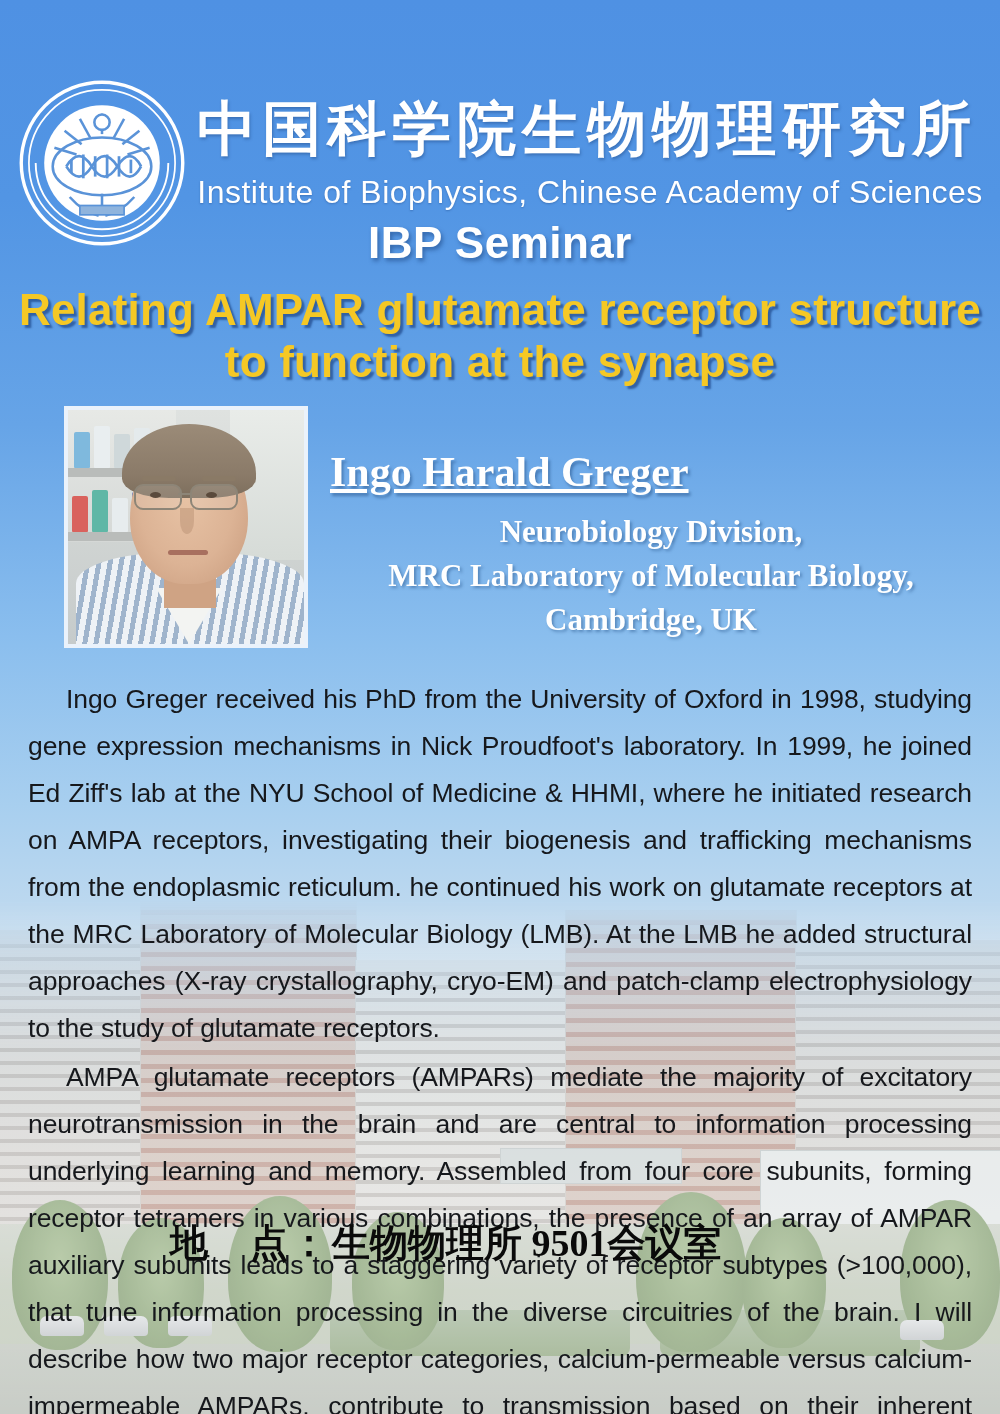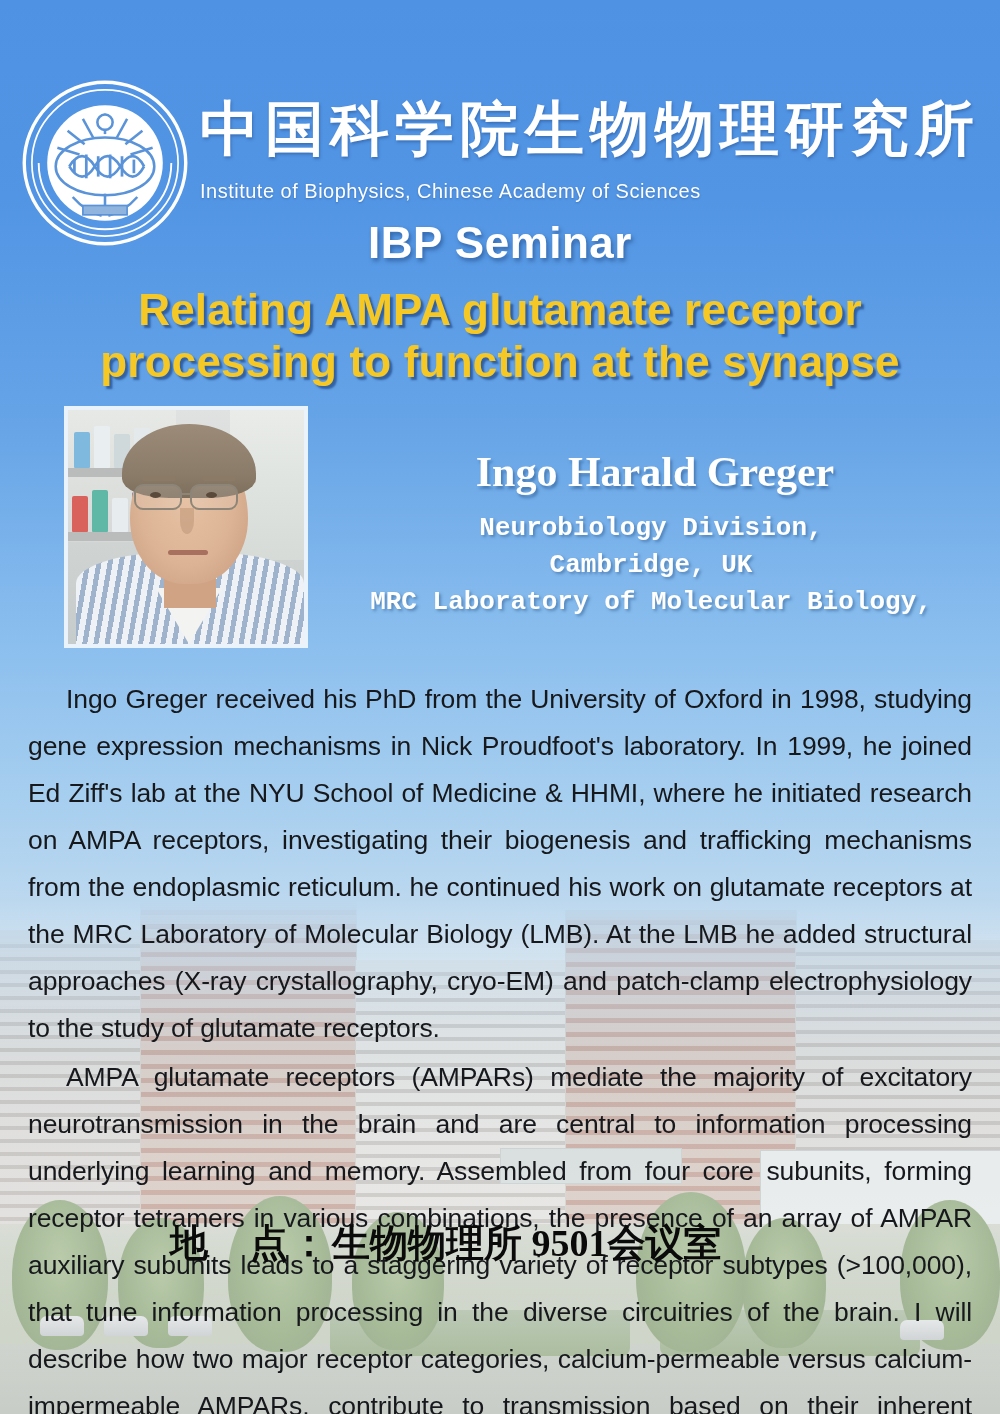--- a/index.html
+++ b/index.html
@@ -107,24 +107,24 @@
     font-family: "Liberation Serif", serif;
     font-size: 59px;
     font-weight: 700;
     color: #ffffff;
     letter-spacing: 6px;
     line-height: 1.15;
     text-shadow: 1px 2px 3px rgba(30,70,130,.45);
     white-space: nowrap;
   }
   .org-en {
-    font-size: 20px;
+    font-size: 32px;
     color: #ffffff;
     letter-spacing: .5px;
-    margin-top: 16px;
+    margin-top: 10px;
     white-space: nowrap;
     text-shadow: 0 1px 2px rgba(30,70,130,.40);
   }
 
   .seminar-kicker {
     position: absolute;
     top: 210px; left: 0; right: 0;
     text-align: center;
     font-size: 44px;
     font-weight: 700;
@@ -220,33 +220,33 @@
     clip-path: polygon(50% 100%, 0 0, 100% 0);
   }
   .neck {
     position:absolute; left:96px; top:158px; width:52px; height:40px;
     background:#cfa384;
   }
 
   .speaker-name {
     position: absolute;
     top: 448px; left: 330px; right: 20px;
-    text-align: center;
     font-family: "Liberation Serif", serif;
     font-size: 42px;
     font-weight: 700;
     color: #ffffff;
     text-shadow: 2px 3px 3px rgba(40,85,140,.55);
+    text-decoration: underline;
   }
   .speaker-affil {
     position: absolute;
     top: 510px; left: 322px; right: 20px;
     text-align: center;
-    font-family: Liberation Mono, monospace;
-    font-size: 26px;
+    font-family: Liberation Serif, serif;
+    font-size: 31px;
     font-weight: 700;
     color: #ffffff;
     line-height: 1.42;
     text-shadow: 2px 2px 3px rgba(40,85,140,.50);
   }
 
   
   .body-text {
     position: absolute;
     top: 676px; left: 28px; right: 28px;
@@ -367,21 +367,21 @@
       </svg>
     </div>
     <div class="org-block">
       <div class="org-cn">中国科学院生物物理研究所</div>
       <div class="org-en">Institute of Biophysics, Chinese Academy of Sciences</div>
     </div>
   </div>
 
   <div class="seminar-kicker">IBP Seminar</div>
 
-  <div class="talk-title">Relating AMPA glutamate receptor processing to function at the synapse</div>
+  <div class="talk-title">Relating AMPAR glutamate receptor structure to function at the synapse</div>
 
   <div class="photo-wrap">
     <div class="photo">
       <div class="shelf">
         <div class="bar" style="top:58px;"></div>
         <div class="bar" style="top:122px;"></div>
         <div class="bottle" style="left:6px;  top:22px; height:36px; background:#7fb9dd;"></div>
         <div class="bottle" style="left:26px; top:16px; height:42px; background:#e9eef0;"></div>
         <div class="bottle" style="left:46px; top:24px; height:34px; background:#cfd8da;"></div>
         <div class="bottle" style="left:66px; top:18px; height:40px; background:#e4eaec;"></div>
@@ -408,22 +408,22 @@
       <div class="eye" style="left:82px;  top:82px;"></div>
       <div class="eye" style="left:138px; top:82px;"></div>
       <div class="nose"></div>
       <div class="mouth"></div>
     </div>
   </div>
 
   <div class="speaker-name">Ingo Harald Greger</div>
   <div class="speaker-affil">
     <div>Neurobiology Division,</div>
+    <div>MRC Laboratory of Molecular Biology,</div>
     <div>Cambridge, UK</div>
-    <div>MRC Laboratory of Molecular Biology,</div>
   </div>
 
   <div class="body-text">
     <p>Ingo Greger received his PhD from the University of Oxford in 1998, studying gene expression mechanisms in Nick Proudfoot's laboratory. In 1999, he joined Ed Ziff's lab at the NYU School of Medicine &amp; HHMI, where he initiated research on AMPA receptors, investigating their biogenesis and trafficking mechanisms from the endoplasmic reticulum. he continued his work on glutamate receptors at the MRC Laboratory of Molecular Biology (LMB). At the LMB he added structural approaches (X-ray crystallography, cryo-EM) and patch-clamp electrophysiology to the study of glutamate receptors.</p>
     <p>AMPA glutamate receptors (AMPARs) mediate the majority of excitatory neurotransmission in the brain and are central to information processing underlying learning and memory. Assembled from four core subunits, forming receptor tetramers in various combinations, the presence of an array of AMPAR auxiliary subunits leads to a staggering variety of receptor subtypes (&gt;100,000), that tune information processing in the diverse circuitries of the brain. I will describe how two major receptor categories, calcium-permeable versus calcium-impermeable AMPARs, contribute to transmission based on their inherent structural differences.</p>
   </div>
 
   <div class="footer">
     <div class="finfo">
       <span class="lbl">地　点：</span><span class="val">生物物理所  9501会议室</span>

